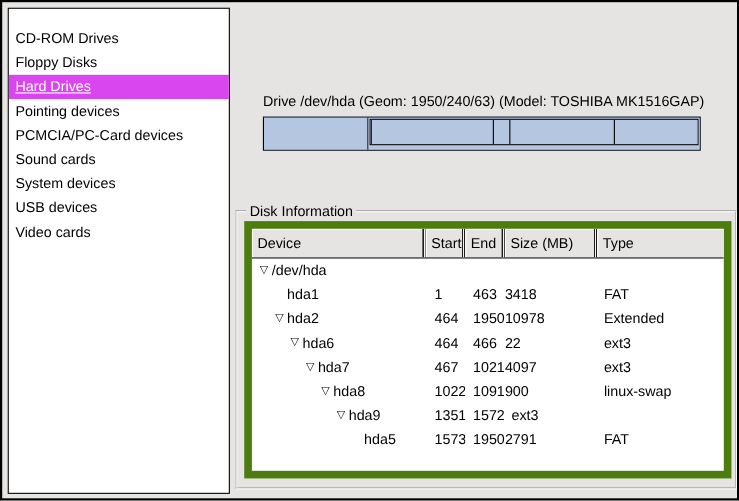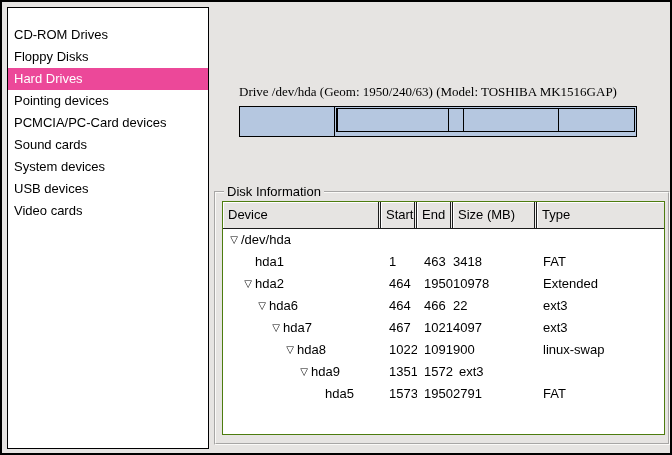--- a/index.html
+++ b/index.html
@@ -19,24 +19,24 @@
     position: absolute; left: 5px; top: 5px;
     width: 202px; height: 442px;
     background: #fff; border: 1px solid #000;
     padding-top: 16px;
   }
   .list-item {
     height: 22px; line-height: 22px;
     padding-left: 6px; white-space: nowrap;
     cursor: default;
   }
-  .list-item.selected { background: #ec4899; color: #fff; }
-
-  
-  .drive-title { position: absolute; left: 237px; top: 82px; white-space: nowrap; font-family: Liberation Serif, serif; }
+  .list-item.selected { background: #d946ef; color: #fff; text-decoration: underline; }
+
+  
+  .drive-title { position: absolute; left: 237px; top: 82px; white-space: nowrap; }
   .part-bar {
     position: absolute; left: 237px; top: 104px;
     width: 398px; height: 31px;
     border: 1px solid #000; background: #b5c7e0;
     display: flex;
   }
   .seg { flex: 0 0 0; background: #b5c7e0; }
   .seg.primary { border-right: 1px solid #000; }
   .extended { position: relative; flex: 0 0 0; background: #b5c7e0; }
   .logicals {
@@ -50,21 +50,21 @@
     position: absolute; left: 212px; top: 182px;
     width: 453px; height: 261px;
     border: 2px groove #fbfaf8;
     padding: 2px 3px 19px 6px;
   }
   legend { padding: 0 3px; margin-left: 2px; }
 
   
   .treeview {
     width: 443px; height: 234px;
-    background: #fff; border: 1px solid #4d7c0f;
+    background: #fff; border: 7px solid #4d7c0f;
     overflow: hidden;
   }
   .thead { display: flex; height: 27px; background: #e6e4e2; border-bottom: 1px solid #1c1c1c; }
   .th {
     position: relative; line-height: 26px; padding-left: 5px;
     white-space: nowrap; overflow: hidden;
     box-shadow: inset 0 1px 0 #fff, inset 1px 0 0 #fff;
     cursor: default;
   }
   .th:not(:last-child)::after {

